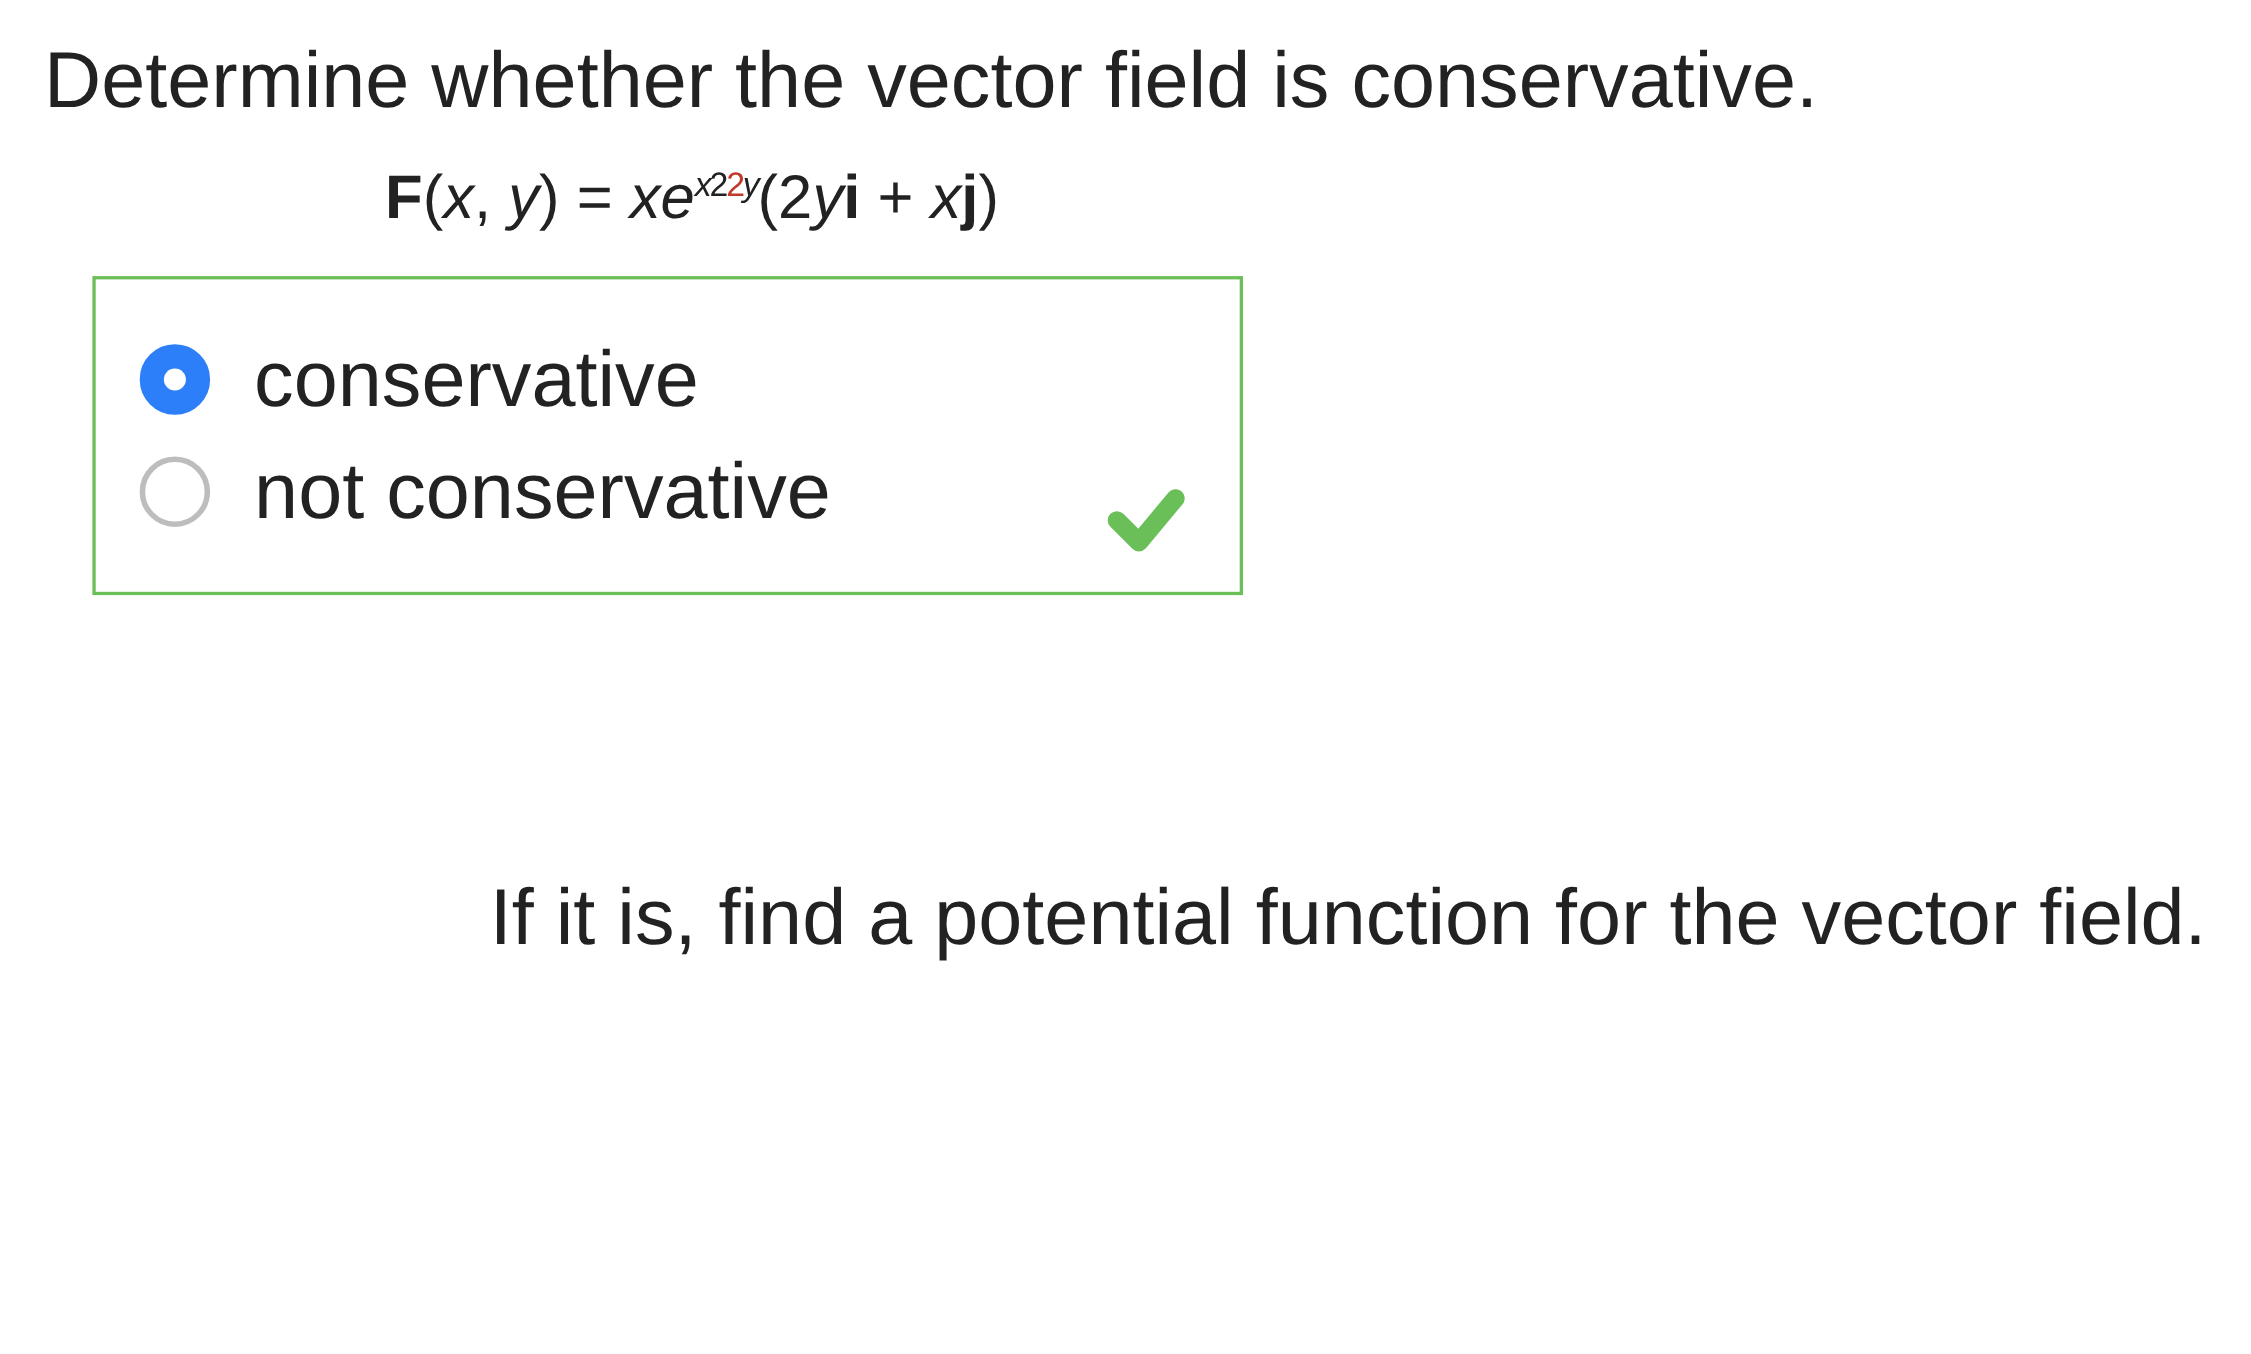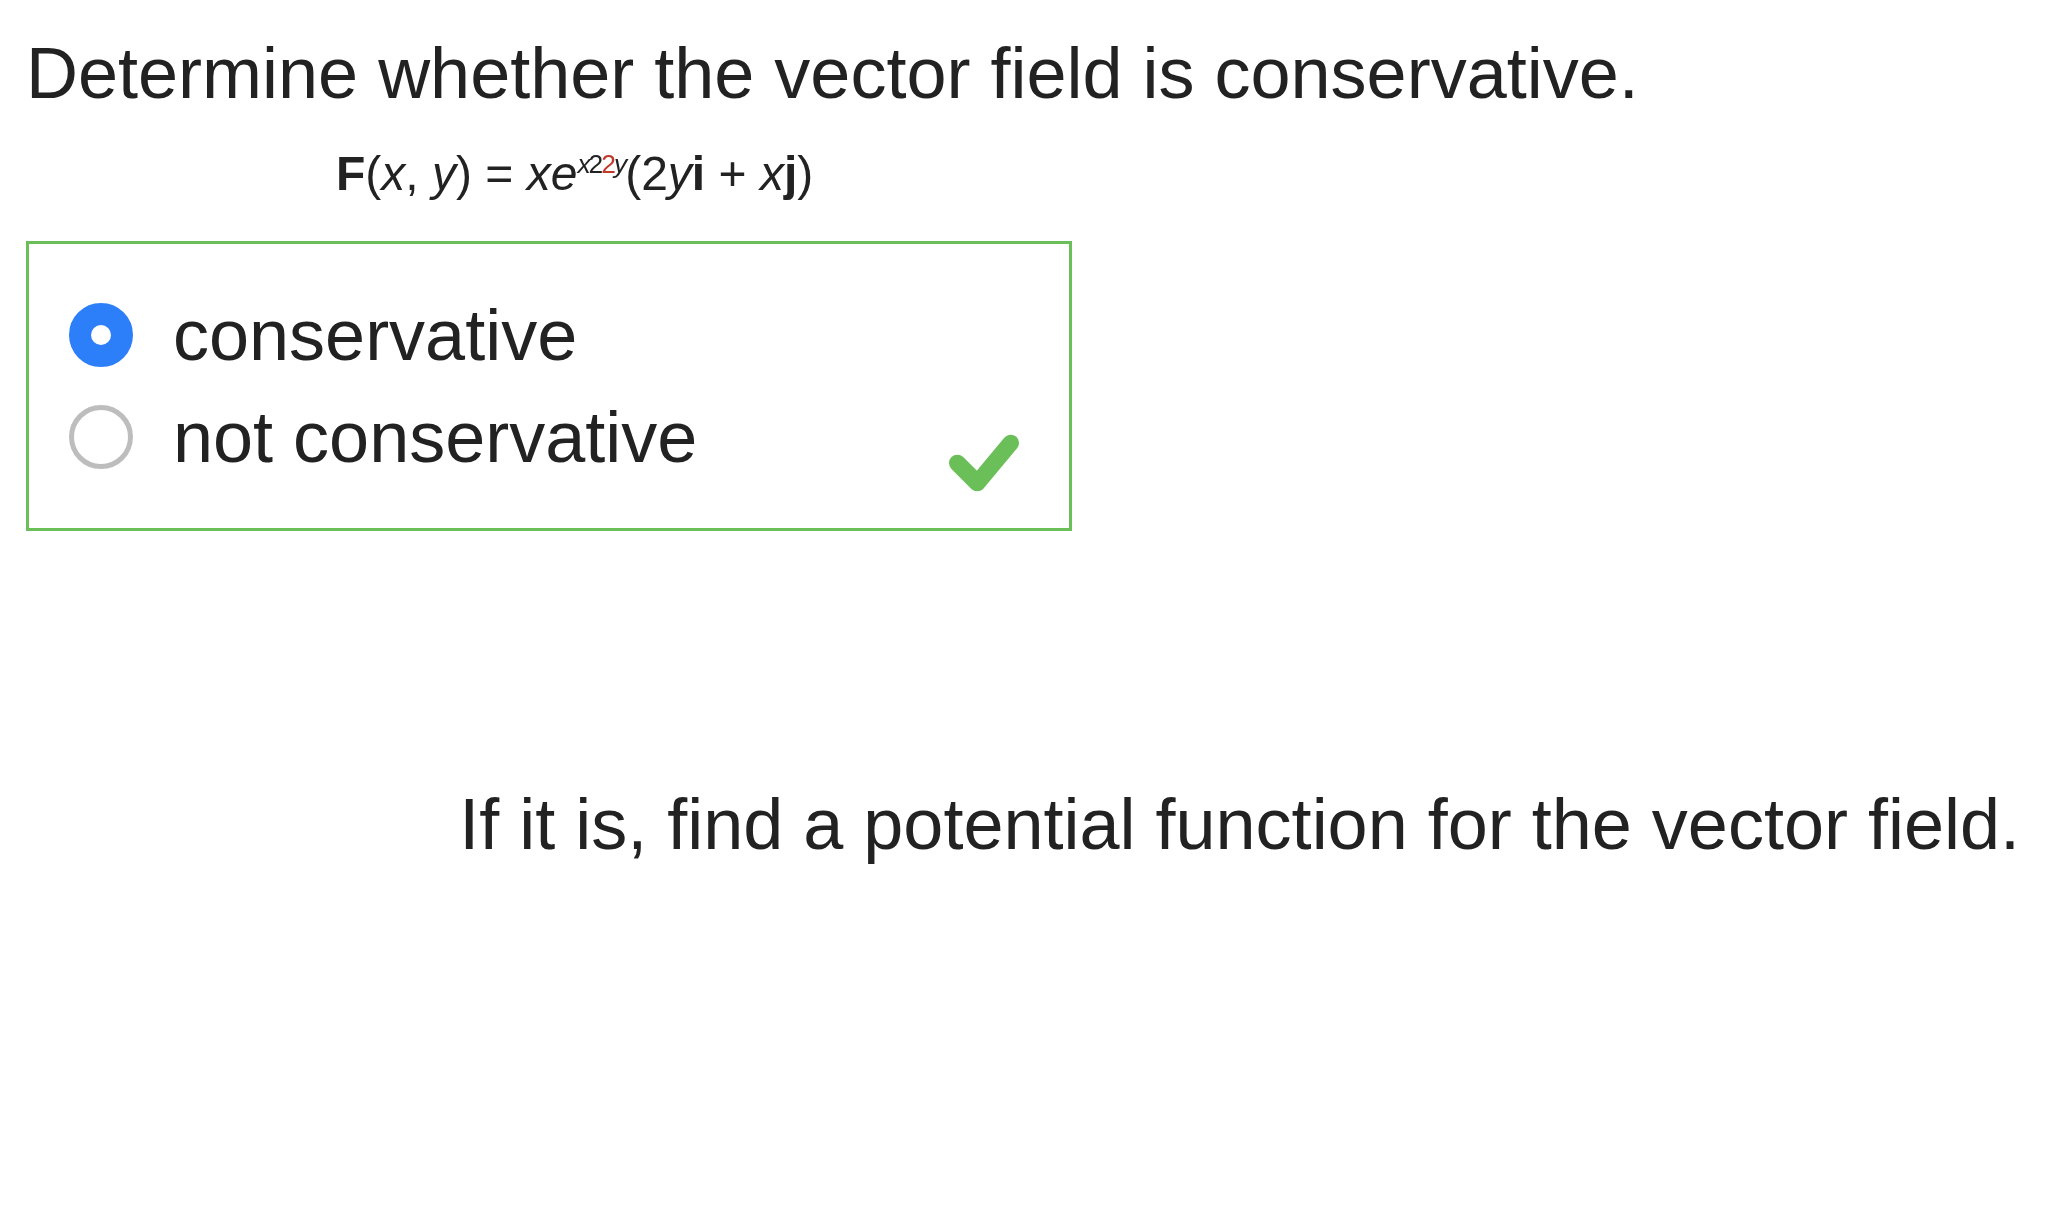--- a/index.html
+++ b/index.html
@@ -6,48 +6,49 @@
     margin: 0;
     padding: 0;
     width: 2046px;
     height: 1231px;
     background: #ffffff;
     font-family: Verdana, Geneva, sans-serif;
     color: #222222;
     overflow: hidden;
   }
   .page {
-    padding: 30px 26px;
+    padding: 30px 40px;
   }
   .prompt, .followup {
     font-size: 72px;
     line-height: 1.2;
     margin: 0 0 20px 0;
   }
   .formula {
-    font-size: 48px;
+    font-size: 56px;
     margin: 30px 0 40px 310px;
     white-space: nowrap;
   }
   .formula .italic { font-style: italic; }
   .formula .bold { font-weight: bold; }
   .formula sup {
     font-size: 0.55em;
     vertical-align: super;
     font-style: italic;
     letter-spacing: -2px;
   }
   .formula sup .num { font-style: normal; }
   .formula sup .red { color: #c0392b; font-style: normal; }
   .answer-box {
     border: 3px solid #6bbf59;
     width: 980px;
     padding: 30px 30px 30px 30px;
     margin-bottom: 250px;
     position: relative;
+    margin-left: 44px;
   }
   .option {
     display: flex;
     align-items: center;
     margin: 20px 0 20px 10px;
   }
   .radio {
     width: 64px;
     height: 64px;
     border-radius: 50%;

